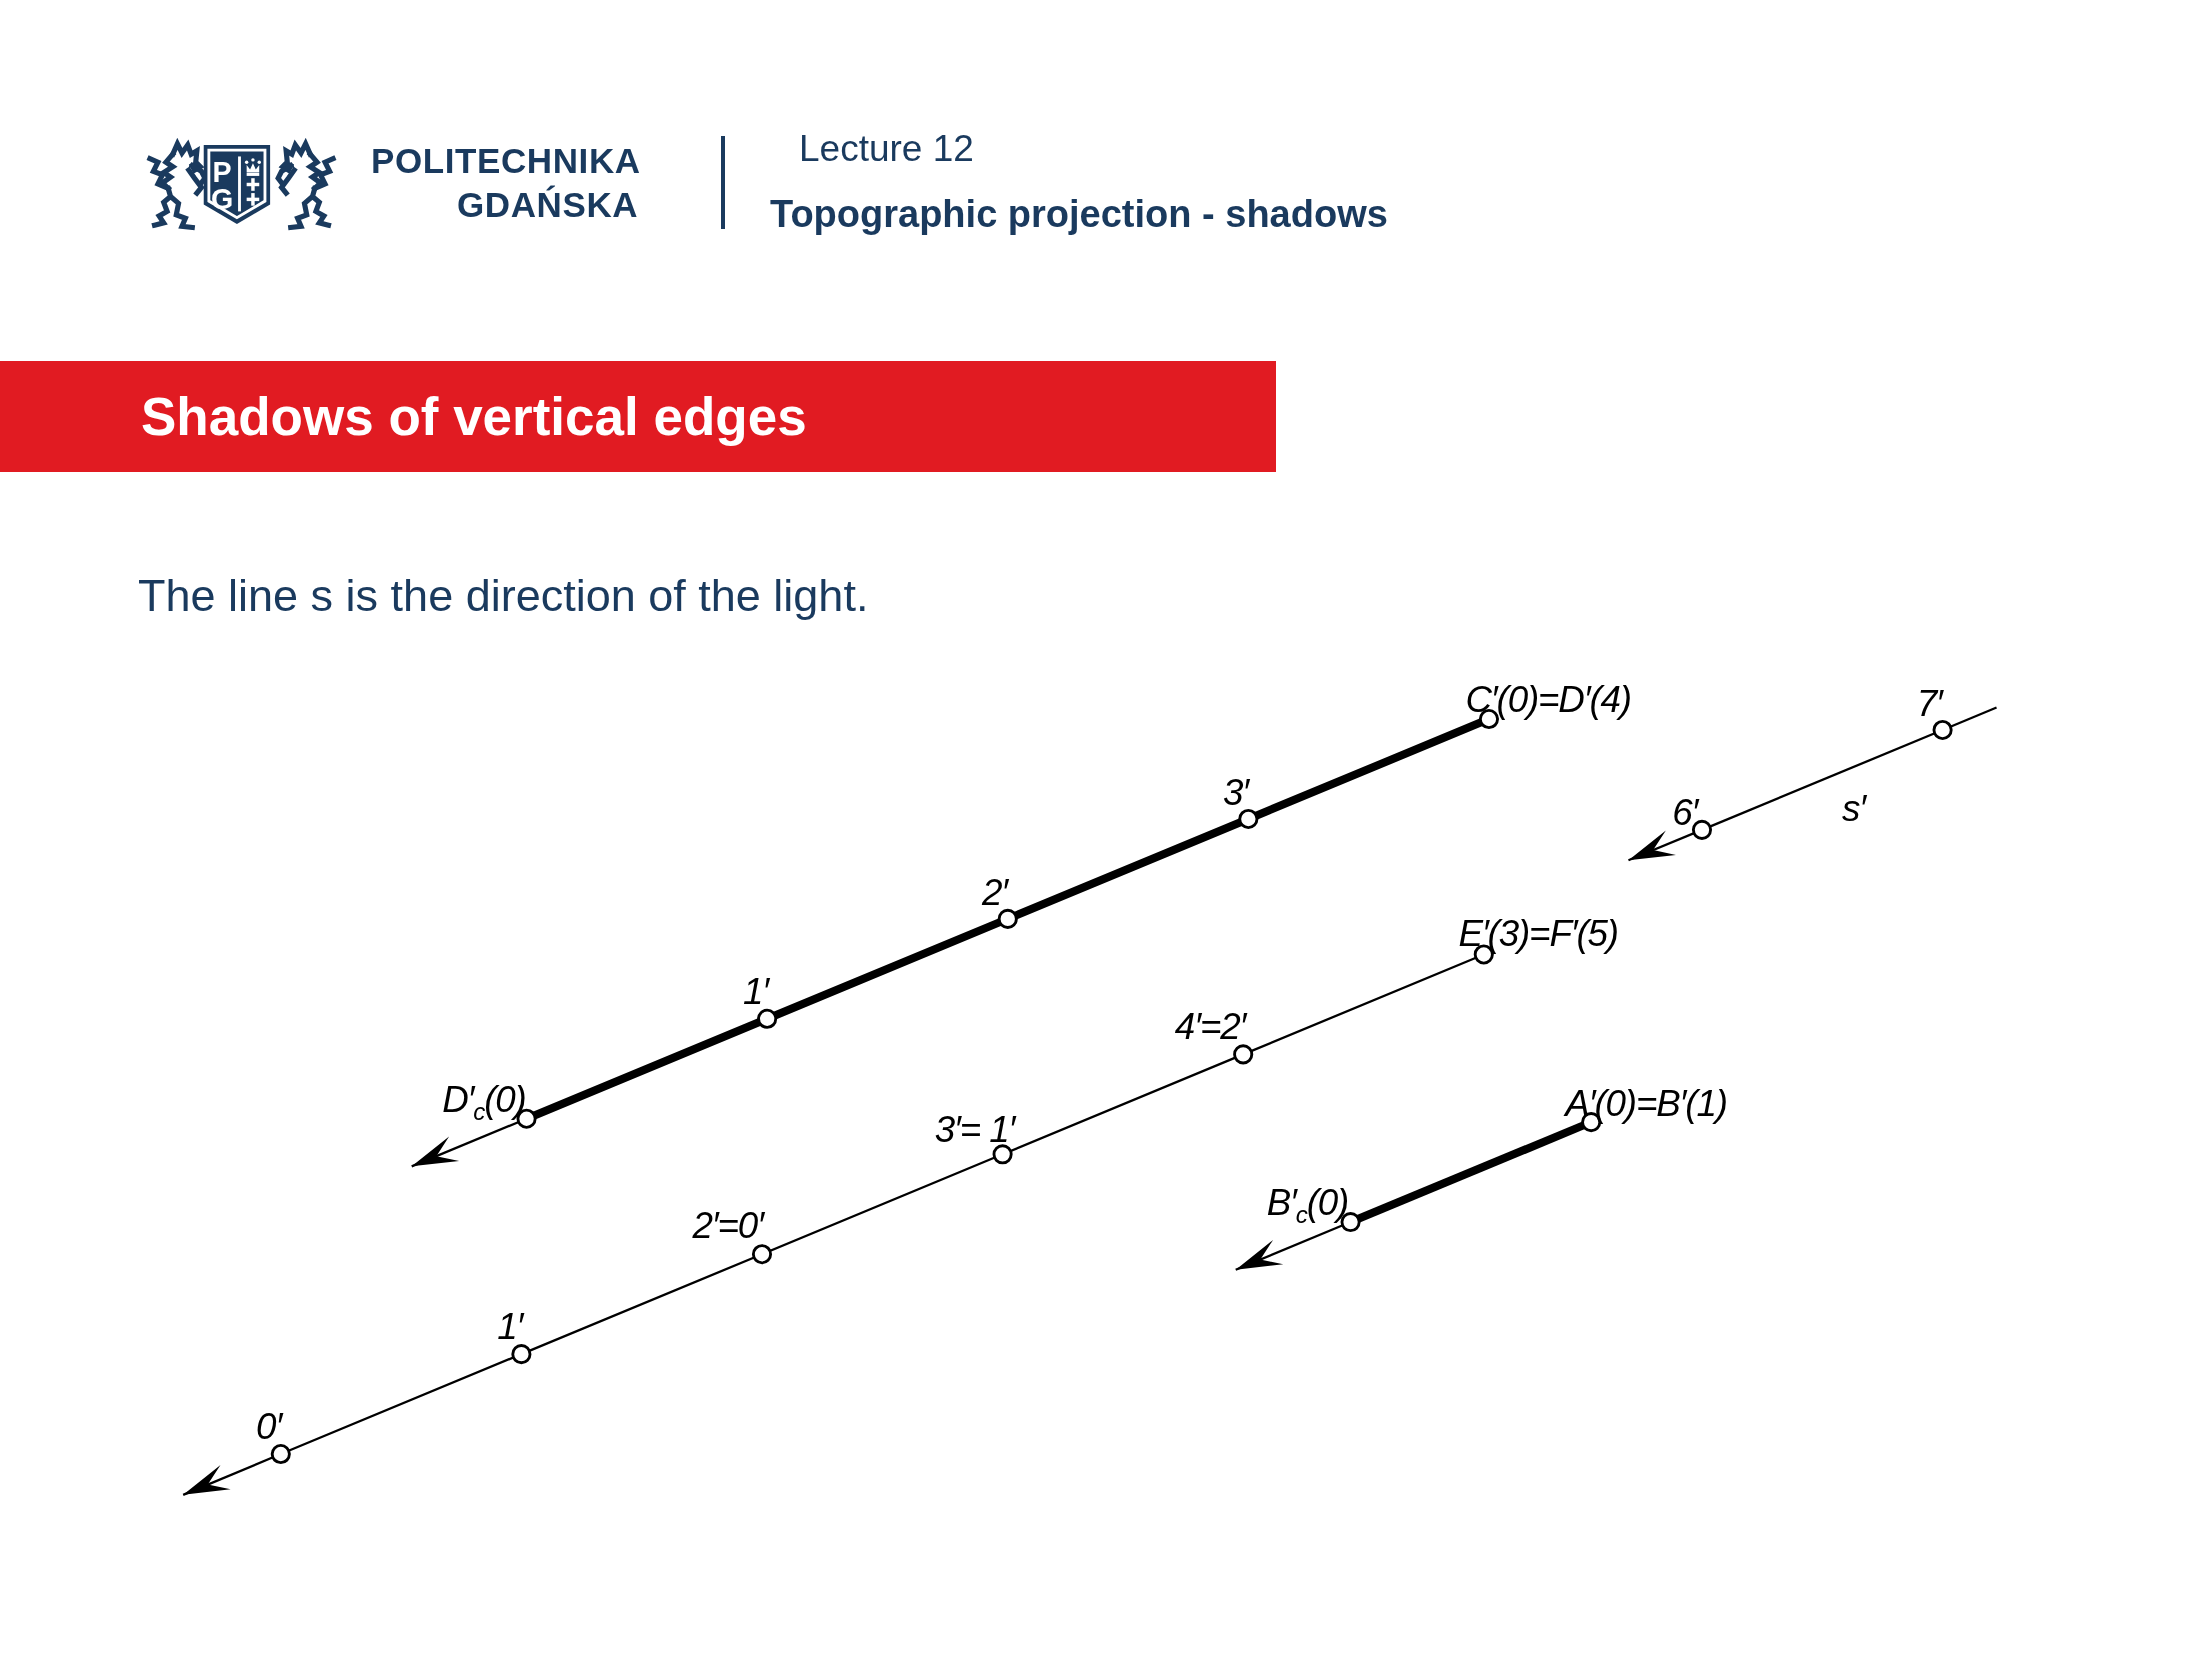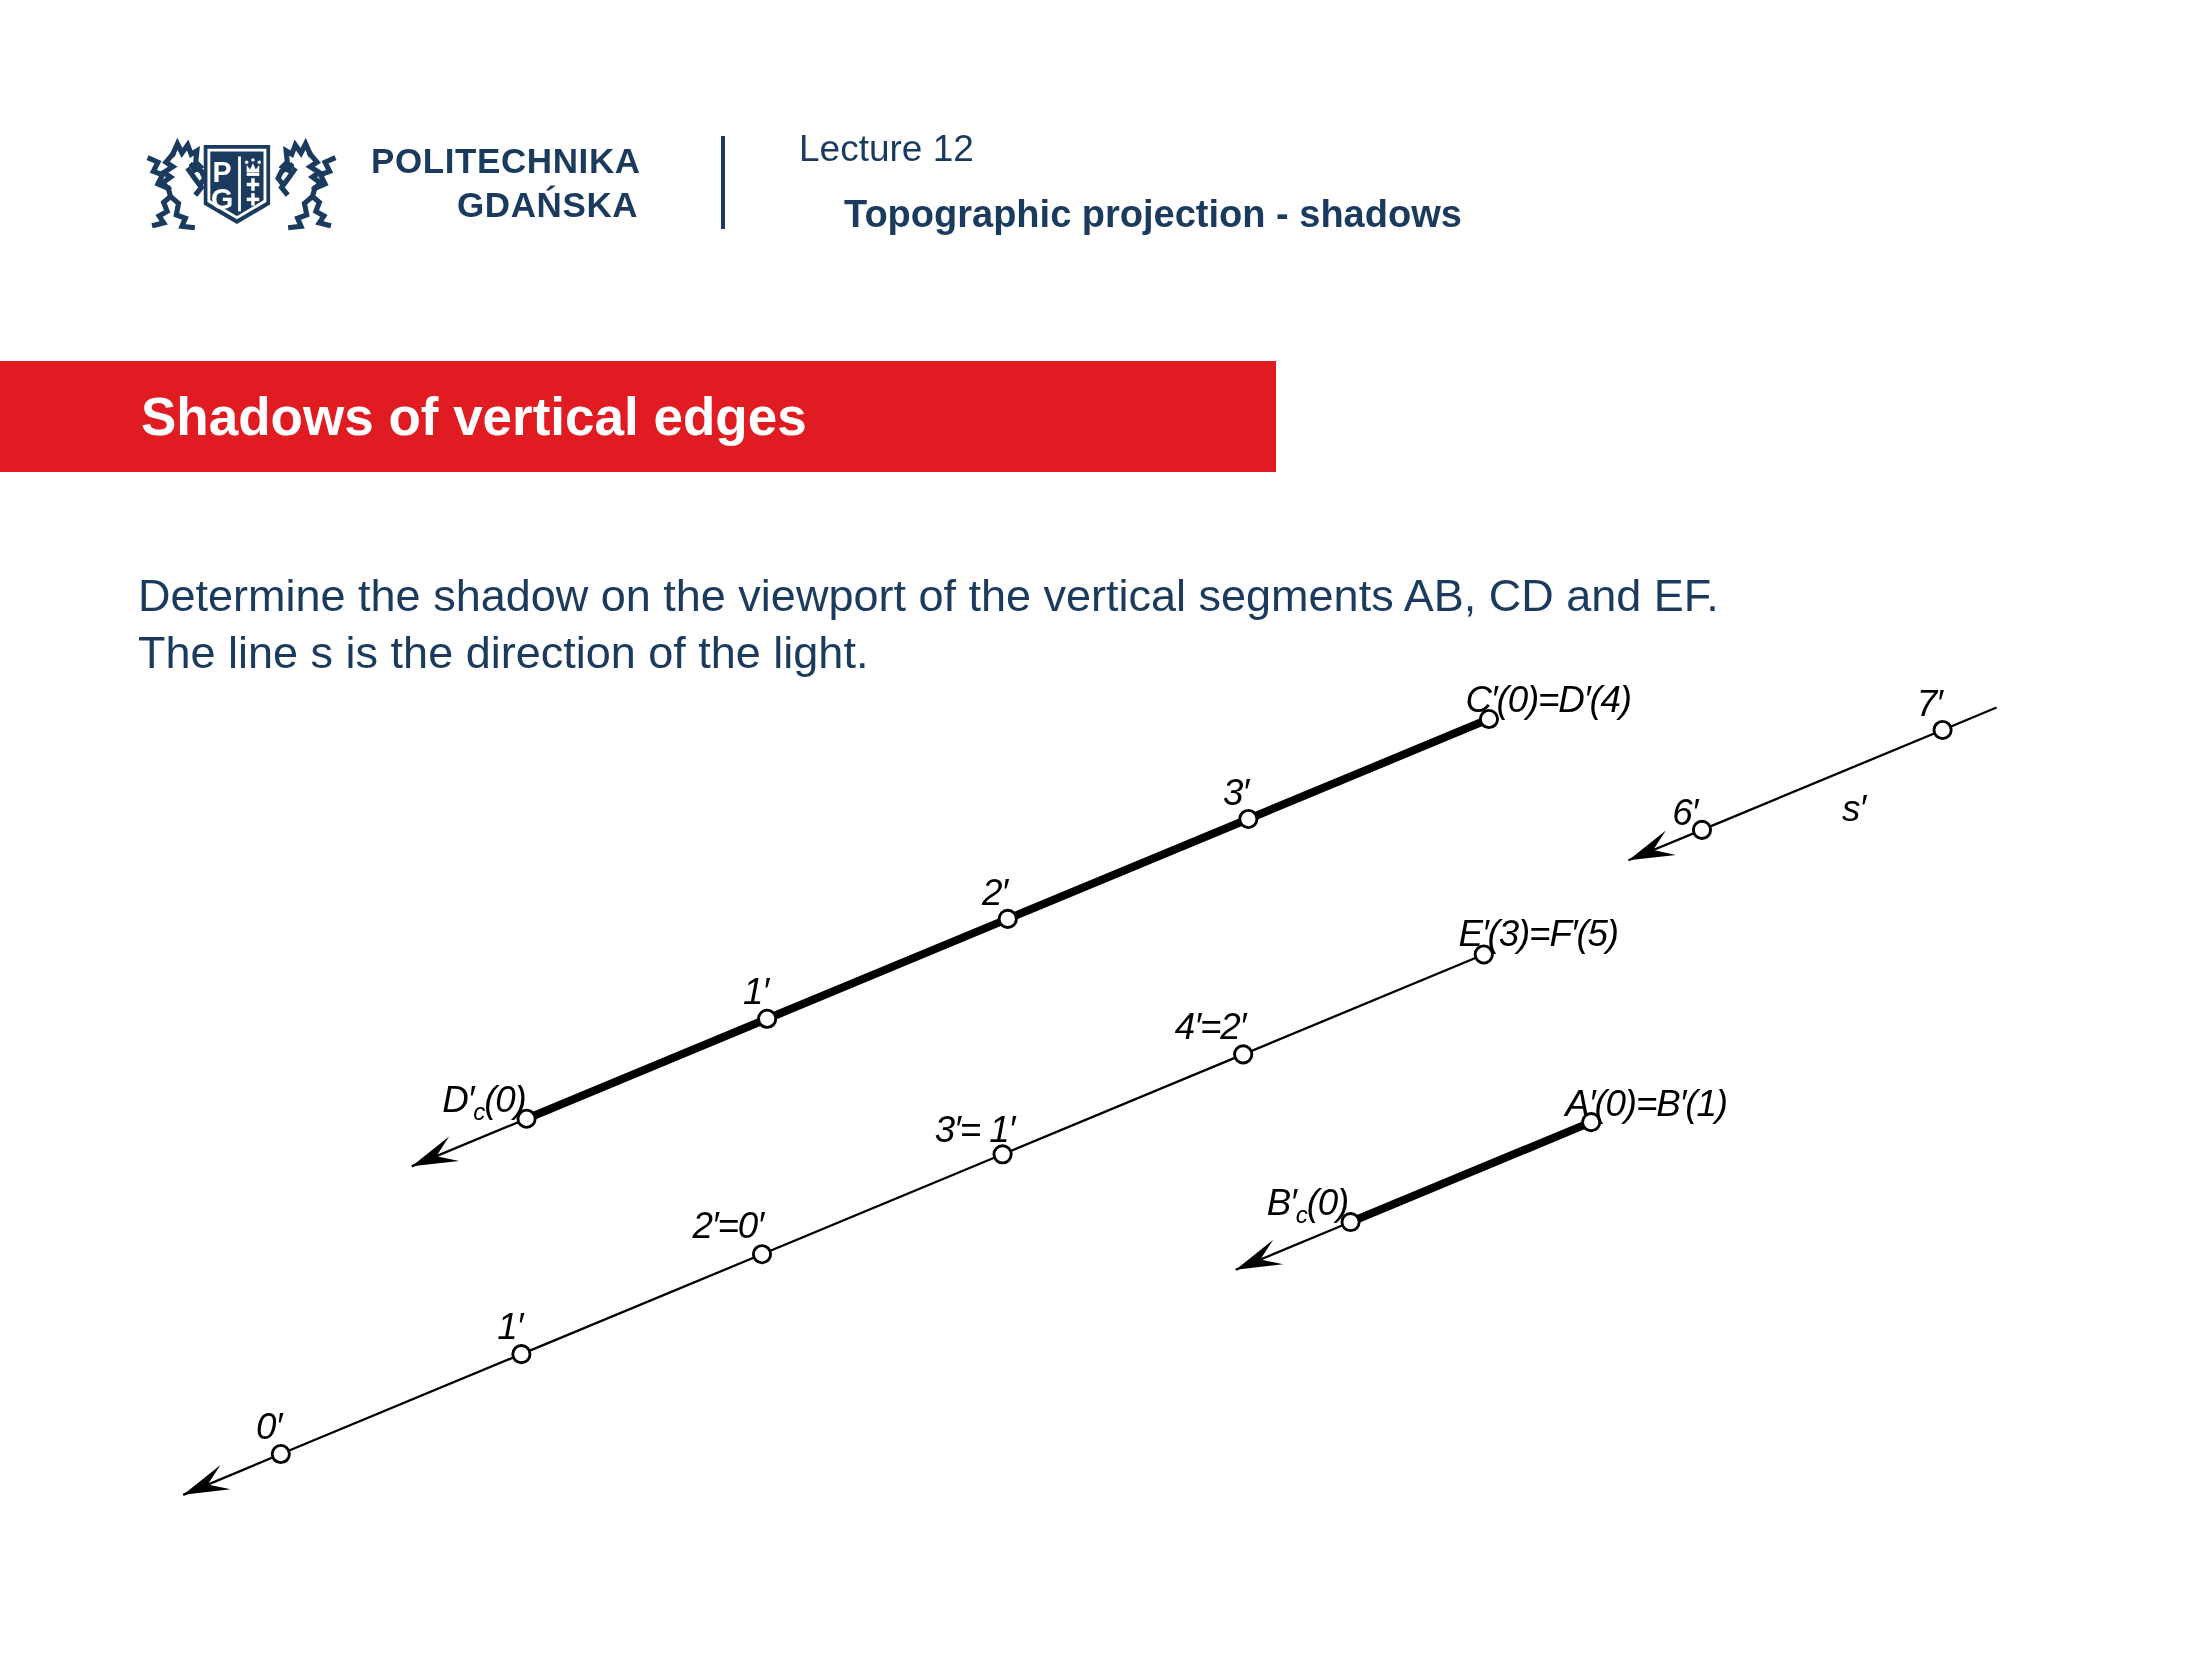--- a/index.html
+++ b/index.html
@@ -15,21 +15,21 @@
   }
   .abs{position:absolute;}
   
   .wordmark{
     left:371px;top:139px;color:var(--navy);font-weight:bold;
     font-size:35px;line-height:44px;letter-spacing:0.6px;white-space:nowrap;
   }
   .wordmark .l2{padding-left:86px;}
   .vsep{left:721px;top:136px;width:4px;height:93px;background:var(--navy);}
   .lecture-title{left:799px;top:130px;font-size:37px;font-weight:normal;color:var(--navy);line-height:1;white-space:nowrap;}
-  .lecture-subtitle{left:844px;top:195px;font-size:38px;font-weight:bold;color:var(--navy);line-height:1;white-space:nowrap;}
+  .lecture-subtitle{left:770px;top:195px;font-size:38px;font-weight:bold;color:var(--navy);line-height:1;white-space:nowrap;}
   
   .banner{
     left:0;top:346px;width:1276px;height:111px;background:var(--red);
     display:flex;align-items:center;margin-top:15px;
   }
   .banner span{
     margin-left:141px;color:var(--white);font-size:53px;font-weight:bold;white-space:nowrap;
   }
   
   .problem{
@@ -98,21 +98,20 @@
 <div class="abs vsep"></div>
 
 <div class="abs lecture-title">Lecture 12</div>
 <div class="abs lecture-subtitle">Topographic projection - shadows</div>
 
 <div class="abs banner">
   <span>Shadows of vertical edges</span>
 </div>
 
 <div class="abs problem">
-  <div>Determine the shadow on the viewport of the vertical segments AB, CD and EF.</div>
   <div>The line s is the direction of the light.</div>
 </div>
 
 <svg id="diagram" class="abs" viewBox="0 0 3840 2880">
     <polyline points="717,2031 917,1948" fill="none" stroke="#000000" stroke-width="4"></polyline>
     <path d="M717,2031 L782.1,1979.1 L759.9,2013.2 L799.7,2021.6 Z" fill="#000000"></path>
     <polyline points="917,1948 1336,1774 1755,1600 2174,1426 2593,1252" fill="none" stroke="#000000" stroke-width="14"></polyline>
     <polyline points="319,2603 489,2532" fill="none" stroke="#000000" stroke-width="4"></polyline>
     <path d="M319,2603 L384.0,2550.9 L361.8,2585.1 L401.7,2593.4 Z" fill="#000000"></path>
     <polyline points="489,2532 908,2358 1327,2184 1746,2010 2165,1836 2584,1662" fill="none" stroke="#000000" stroke-width="4"></polyline>

